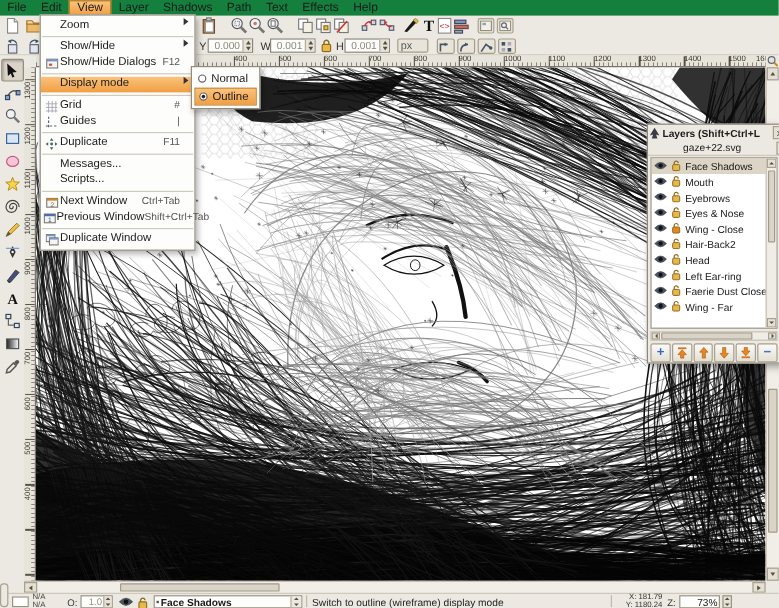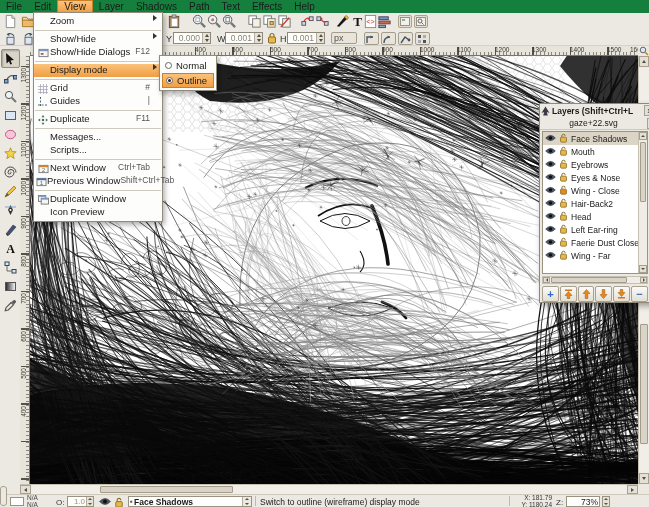--- a/index.html
+++ b/index.html
@@ -2229,25 +2229,20 @@
           <svg width="11" height="10" viewBox="0 0 12 11">
             <rect x="0.5" y="0.5" width="8" height="6.5" fill="#f5f5f4" stroke="#777"></rect>
             <rect x="0.5" y="0.5" width="8" height="1.6" fill="#7b96c4"></rect>
             <rect x="3.5" y="3.5" width="8" height="6.5" fill="#f5f5f4" stroke="#777"></rect>
             <rect x="3.5" y="3.5" width="8" height="1.6" fill="#7b96c4"></rect>
           </svg>
         </span>
         <span class="mlabel">Duplicate Window</span>
         <span class="marrow"></span>
       </div>
-    <div class="mrow">
-        <span class="micon"></span>
-        <span class="mlabel">Icon Preview</span>
-        <span class="marrow"></span>
-      </div>
   </div>
 
   <div id="dsub" class="abs">
     <div class="drow">
         <span class="radio"></span>
         <span>Normal</span>
       </div>
     <div class="drow hi">
         <span class="radio sel"></span>
         <span>Outline</span>

